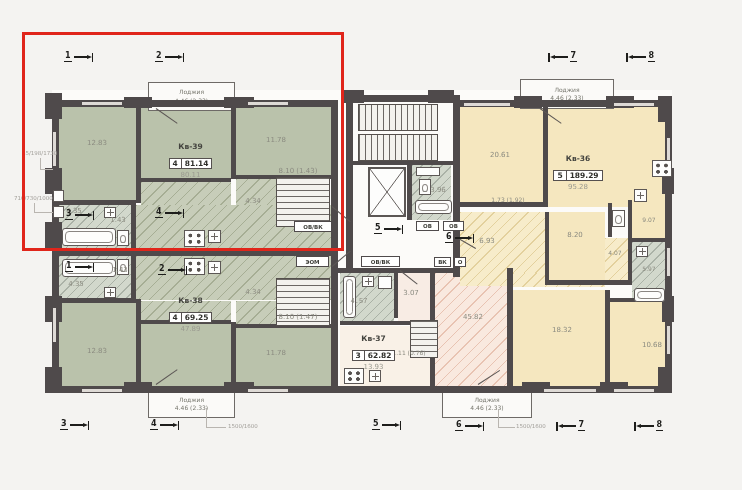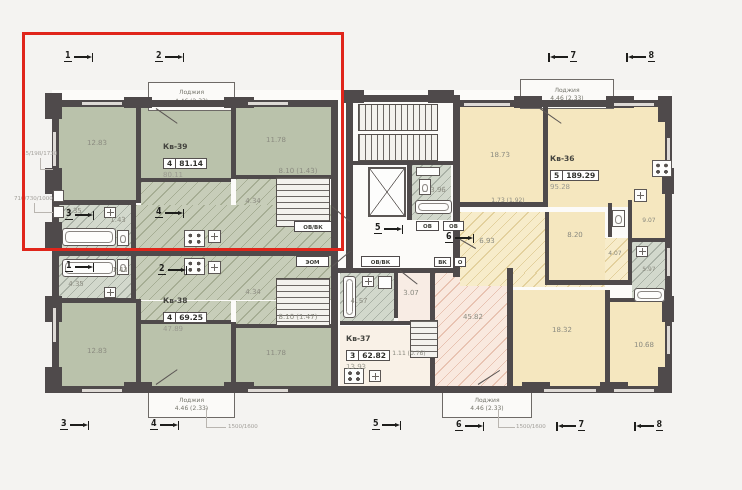--- a/index.html
+++ b/index.html
@@ -23,21 +23,21 @@
   .tub::after{content:"";position:absolute;inset:2px;border:1px solid #8a8682;border-radius:4px;}
   .stove{background-image:radial-gradient(circle at 28% 30%,#57524f 1.6px,transparent 2.2px),radial-gradient(circle at 72% 30%,#57524f 1.6px,transparent 2.2px),radial-gradient(circle at 28% 72%,#57524f 1.6px,transparent 2.2px),radial-gradient(circle at 72% 72%,#57524f 1.6px,transparent 2.2px);}
   .sinkp{background-image:linear-gradient(#6a6561,#6a6561),linear-gradient(#6a6561,#6a6561);background-repeat:no-repeat;background-position:center;background-size:7px 1px,1px 7px;}
   .toil::after{content:"";position:absolute;left:2px;right:2px;top:4px;bottom:2px;border:1px solid #8a8682;border-radius:50% 50% 45% 45%;}
   .stairs{position:absolute;background-color:#f3f2ee;background-image:repeating-linear-gradient(180deg,#6b6764 0 1px,transparent 1px 6px);border:1.5px solid #55504d;z-index:4;box-sizing:border-box;}
   .stairsV{background-image:repeating-linear-gradient(90deg,#6b6764 0 1px,transparent 1px 6px);}
   .elev{border-width:2px;z-index:4;}
   .elev svg{display:block;width:100%;height:100%;}
   .door{position:absolute;height:1px;background:#5c5755;transform-origin:left center;z-index:5;}
   .al{position:absolute;font-size:7px;color:#8b8b80;text-align:center;white-space:nowrap;z-index:6;}
-  .card{position:absolute;text-align:left;z-index:7;}
+  .card{position:absolute;text-align:center;z-index:7;}
   .ct{font-size:7.5px;font-weight:bold;color:#44443f;}
   .cb{display:inline-flex;border:1px solid #55504f;background:#fff;font-size:7.5px;font-weight:bold;color:#2f2f2b;margin-top:1px;line-height:1.2;}
   .cb .cr{padding:0 3px;border-right:1px solid #55504f;}
   .cb .ca{padding:0 3px;}
   .cs{font-size:7px;color:#9a9a90;margin-top:1px;}
   .tbox{position:absolute;background:#fff;border:1px solid #4f4a4b;font-size:5.5px;font-weight:bold;color:#3e3e39;display:flex;align-items:center;justify-content:center;z-index:6;white-space:nowrap;box-sizing:border-box;}
   .balc{position:absolute;background:#fbfaf8;border:1.5px solid #6e6a67;z-index:2;display:flex;flex-direction:column;align-items:center;justify-content:center;font-size:6px;color:#77776e;text-align:center;line-height:1.35;}
   .sect{position:absolute;display:flex;align-items:center;z-index:8;}
   .sn{font-size:8px;font-weight:bold;color:#1d1d1b;border-bottom:1px solid #1d1d1b;line-height:1;padding:0 1px 1px;margin-right:2px;}
   .ln{width:13px;height:1.5px;background:#1d1d1b;}
@@ -274,29 +274,29 @@
   <span class="al" style="left:258px;top:349px;width:36px;">11.78</span>
   <span class="al" style="left:238px;top:288px;width:30px;">4.34</span>
   <span class="al" style="left:108px;top:266px;width:24px;">1.43</span>
   <span class="al" style="left:64px;top:280px;width:24px;">4.35</span>
   <span class="al" style="left:268px;top:313px;width:60px;">8.10 (1.47)</span>
   <span class="al" style="left:424px;top:186px;width:28px;">3.96</span>
   <span class="al" style="left:344px;top:297px;width:30px;font-family:Liberation Mono, monospace;">4.57</span>
   <span class="al" style="left:396px;top:289px;width:30px;">3.07</span>
   <span class="al" style="left:455px;top:313px;width:36px;">45.82</span>
   <span class="al" style="left:388px;top:349px;width:42px;font-size:6px;">1.11 (0.76)</span>
-  <span class="al" style="left:482px;top:151px;width:36px;">18.73</span>
+  <span class="al" style="left:482px;top:151px;width:36px;">20.61</span>
   <span class="al" style="left:486px;top:196px;width:44px;font-size:6px;">1.73 (1.92)</span>
   <span class="al" style="left:472px;top:237px;width:30px;">6.93</span>
   <span class="al" style="left:560px;top:231px;width:30px;">8.20</span>
   <span class="al" style="left:600px;top:249px;width:30px;font-size:6px;">4.07</span>
   <span class="al" style="left:634px;top:216px;width:30px;font-size:6px;">9.07</span>
   <span class="al" style="left:634px;top:265px;width:30px;font-size:6px;">5.97</span>
   <span class="al" style="left:544px;top:326px;width:36px;">18.32</span>
-  <span class="al" style="left:626px;top:341px;width:36px;">10.68</span>
+  <span class="al" style="left:626px;top:341px;width:36px;text-align:right;">10.68</span>
 
   <div class="tbox" style="left:294px;top:221px;width:38px;height:11px;">ОВ/ВК</div>
   <div class="tbox" style="left:296px;top:256px;width:33px;height:11px;">ЭОМ</div>
   <div class="tbox" style="left:361px;top:256px;width:39px;height:11px;">ОВ/ВК</div>
   <div class="tbox" style="left:416px;top:221px;width:23px;height:10px;">ОВ</div>
   <div class="tbox" style="left:443px;top:221px;width:21px;height:10px;">ОВ</div>
   <div class="tbox" style="left:434px;top:257px;width:17px;height:10px;">ВК</div>
   <div class="tbox" style="left:454px;top:257px;width:12px;height:10px;">О</div>
 
   <div class="sect right" style="left:64px;top:52px;">

